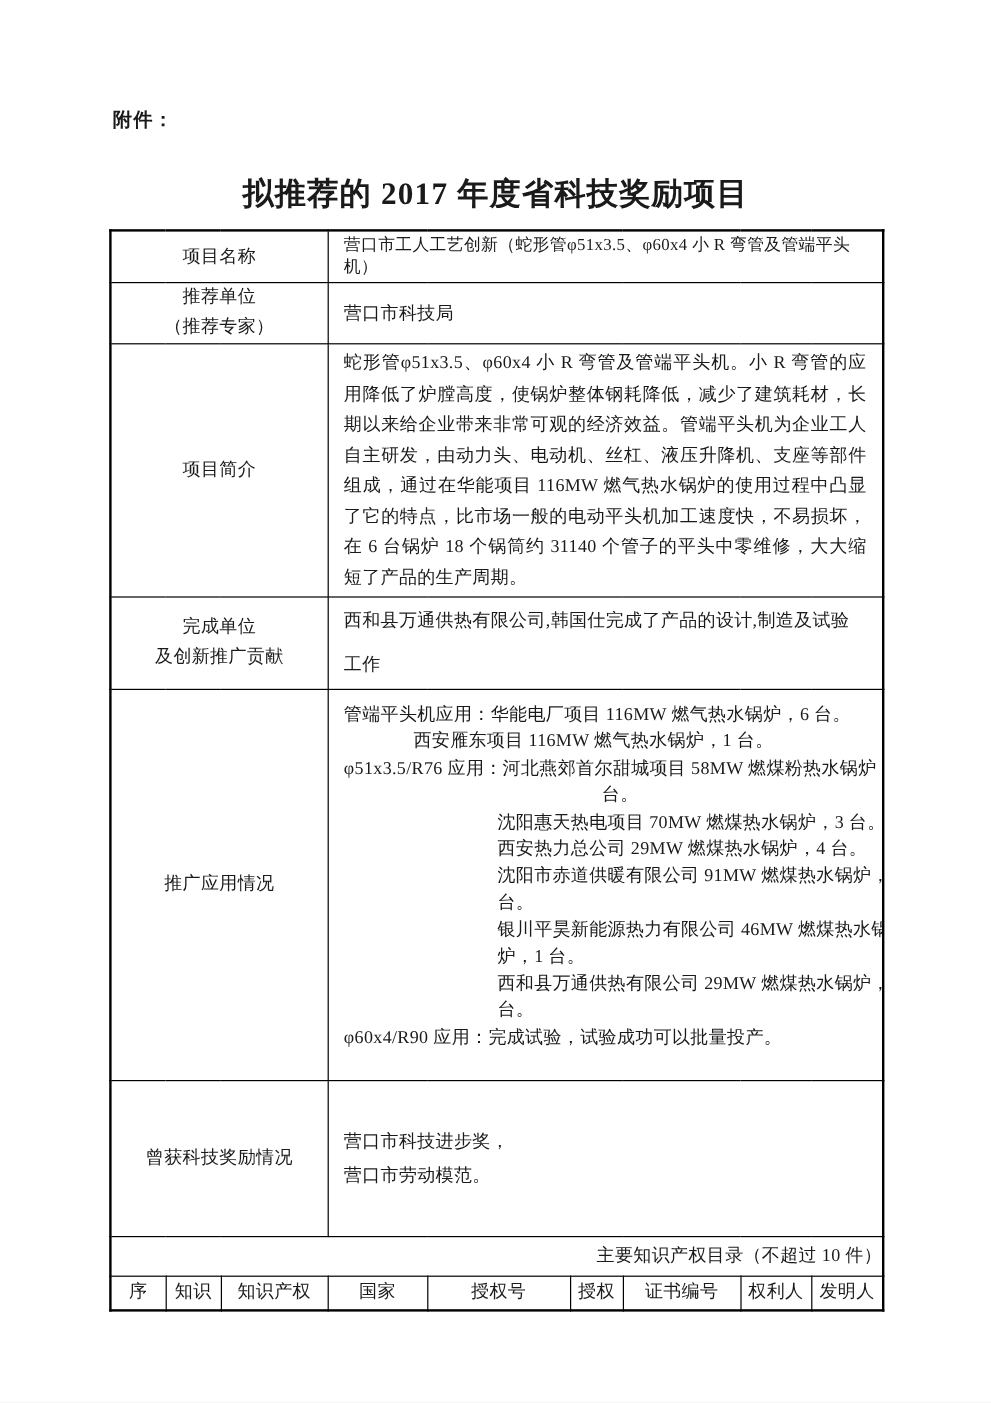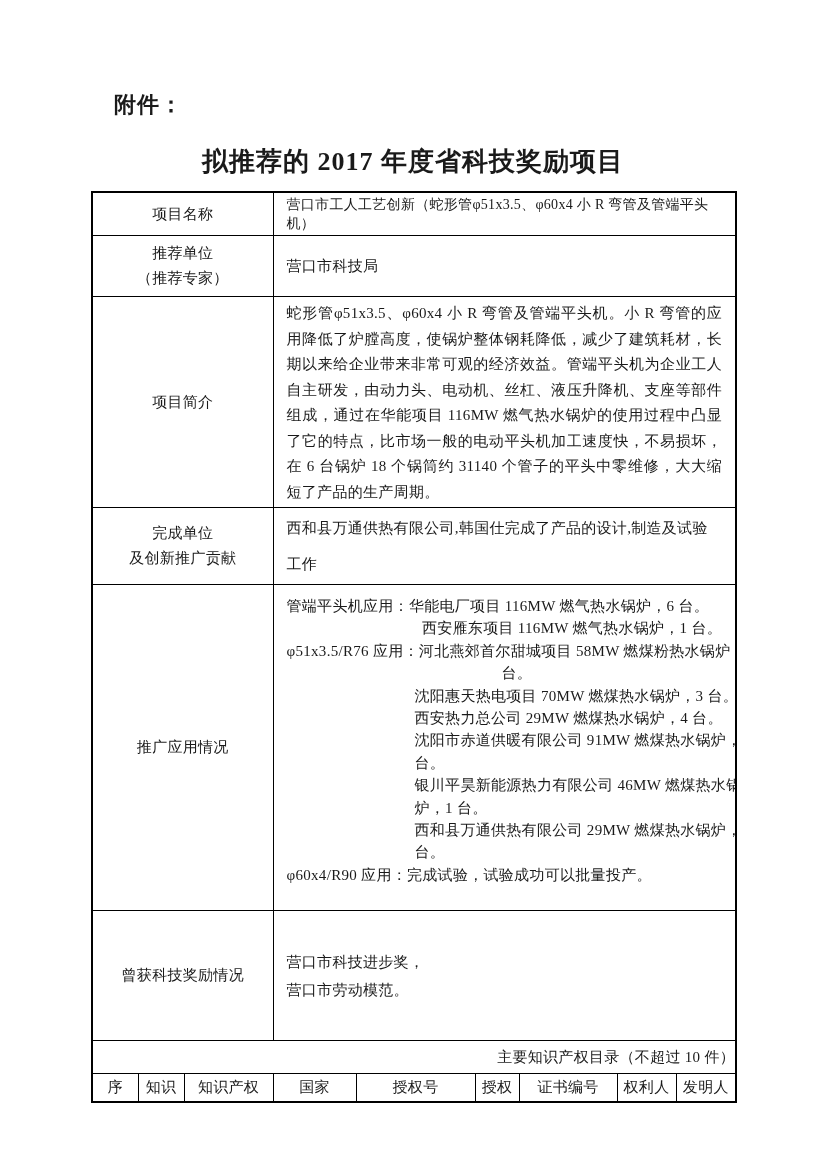--- a/index.html
+++ b/index.html
@@ -12,24 +12,23 @@
     background: #ffffff;
     font-family: "Liberation Serif", "DejaVu Serif", serif;
     color: #1a1a1a;
     overflow: hidden;
   }
   .attachment {
     position: absolute;
     left: 94px;
     top: 90px;
     font-family: Liberation Sans, sans-serif;
-    font-size: 22px;
+    font-size: 16px;
     font-weight: bold;
     letter-spacing: 1px;
-    margin-left: 20px;
   }
   .doc-title {
     position: absolute;
     left: 0;
     right: 0;
     top: 144px;
     text-align: center;
     font-size: 26px;
     font-weight: bold;
     letter-spacing: 1px;
@@ -47,21 +46,21 @@
   table.main td {
     border: 1px solid #000;
     vertical-align: middle;
     letter-spacing: 0.3px;
     overflow: hidden;
   }
   td.lbl {
     text-align: center;
     white-space: pre-line;
     line-height: 25px;
-    padding: 5px 4px;
+    padding: 0 4px;
   }
   td.cnt { padding: 2px 13px; }
   .r1 .cnt { line-height: 19px; font-size: 14px; }
   .r3 .cnt {
     vertical-align: top;
     padding-top: 4px;
     line-height: 25.5px;
     text-align: justify;
   }
   .r4 .cnt { line-height: 36px; }
@@ -125,21 +124,21 @@
     <tr class="r4" style="height:72px">
       <td class="lbl" colspan="3">完成单位
 及创新推广贡献</td>
       <td class="cnt" colspan="6">西和县万通供热有限公司,韩国仕完成了产品的设计,制造及试验工作</td>
     </tr>
 
     <tr class="r5" style="height:326px">
       <td class="lbl" colspan="3">推广应用情况</td>
       <td class="cnt" colspan="6">
             <div>管端平头机应用：华能电厂项目 116MW 燃气热水锅炉，6 台。</div>
-            <div style="margin-left: 84px; text-align: right;">西安雁东项目 116MW 燃气热水锅炉，1 台。</div>
+            <div style="margin-left: 58px;">西安雁东项目 116MW 燃气热水锅炉，1 台。</div>
             <div>φ51x3.5/R76 应用：河北燕郊首尔甜城项目 58MW 燃煤粉热水锅炉，4</div>
             <div style="margin-left: 215px;">台。</div>
             <div style="margin-left: 128px;">沈阳惠天热电项目 70MW 燃煤热水锅炉，3 台。</div>
             <div style="margin-left: 128px;">西安热力总公司 29MW 燃煤热水锅炉，4 台。</div>
             <div style="margin-left: 128px;">沈阳市赤道供暖有限公司 91MW 燃煤热水锅炉，2</div>
             <div style="margin-left: 128px;">台。</div>
             <div style="margin-left: 128px;">银川平昊新能源热力有限公司 46MW 燃煤热水锅</div>
             <div style="margin-left: 128px;">炉，1 台。</div>
             <div style="margin-left: 128px;">西和县万通供热有限公司 29MW 燃煤热水锅炉，1</div>
             <div style="margin-left: 128px;">台。</div>

